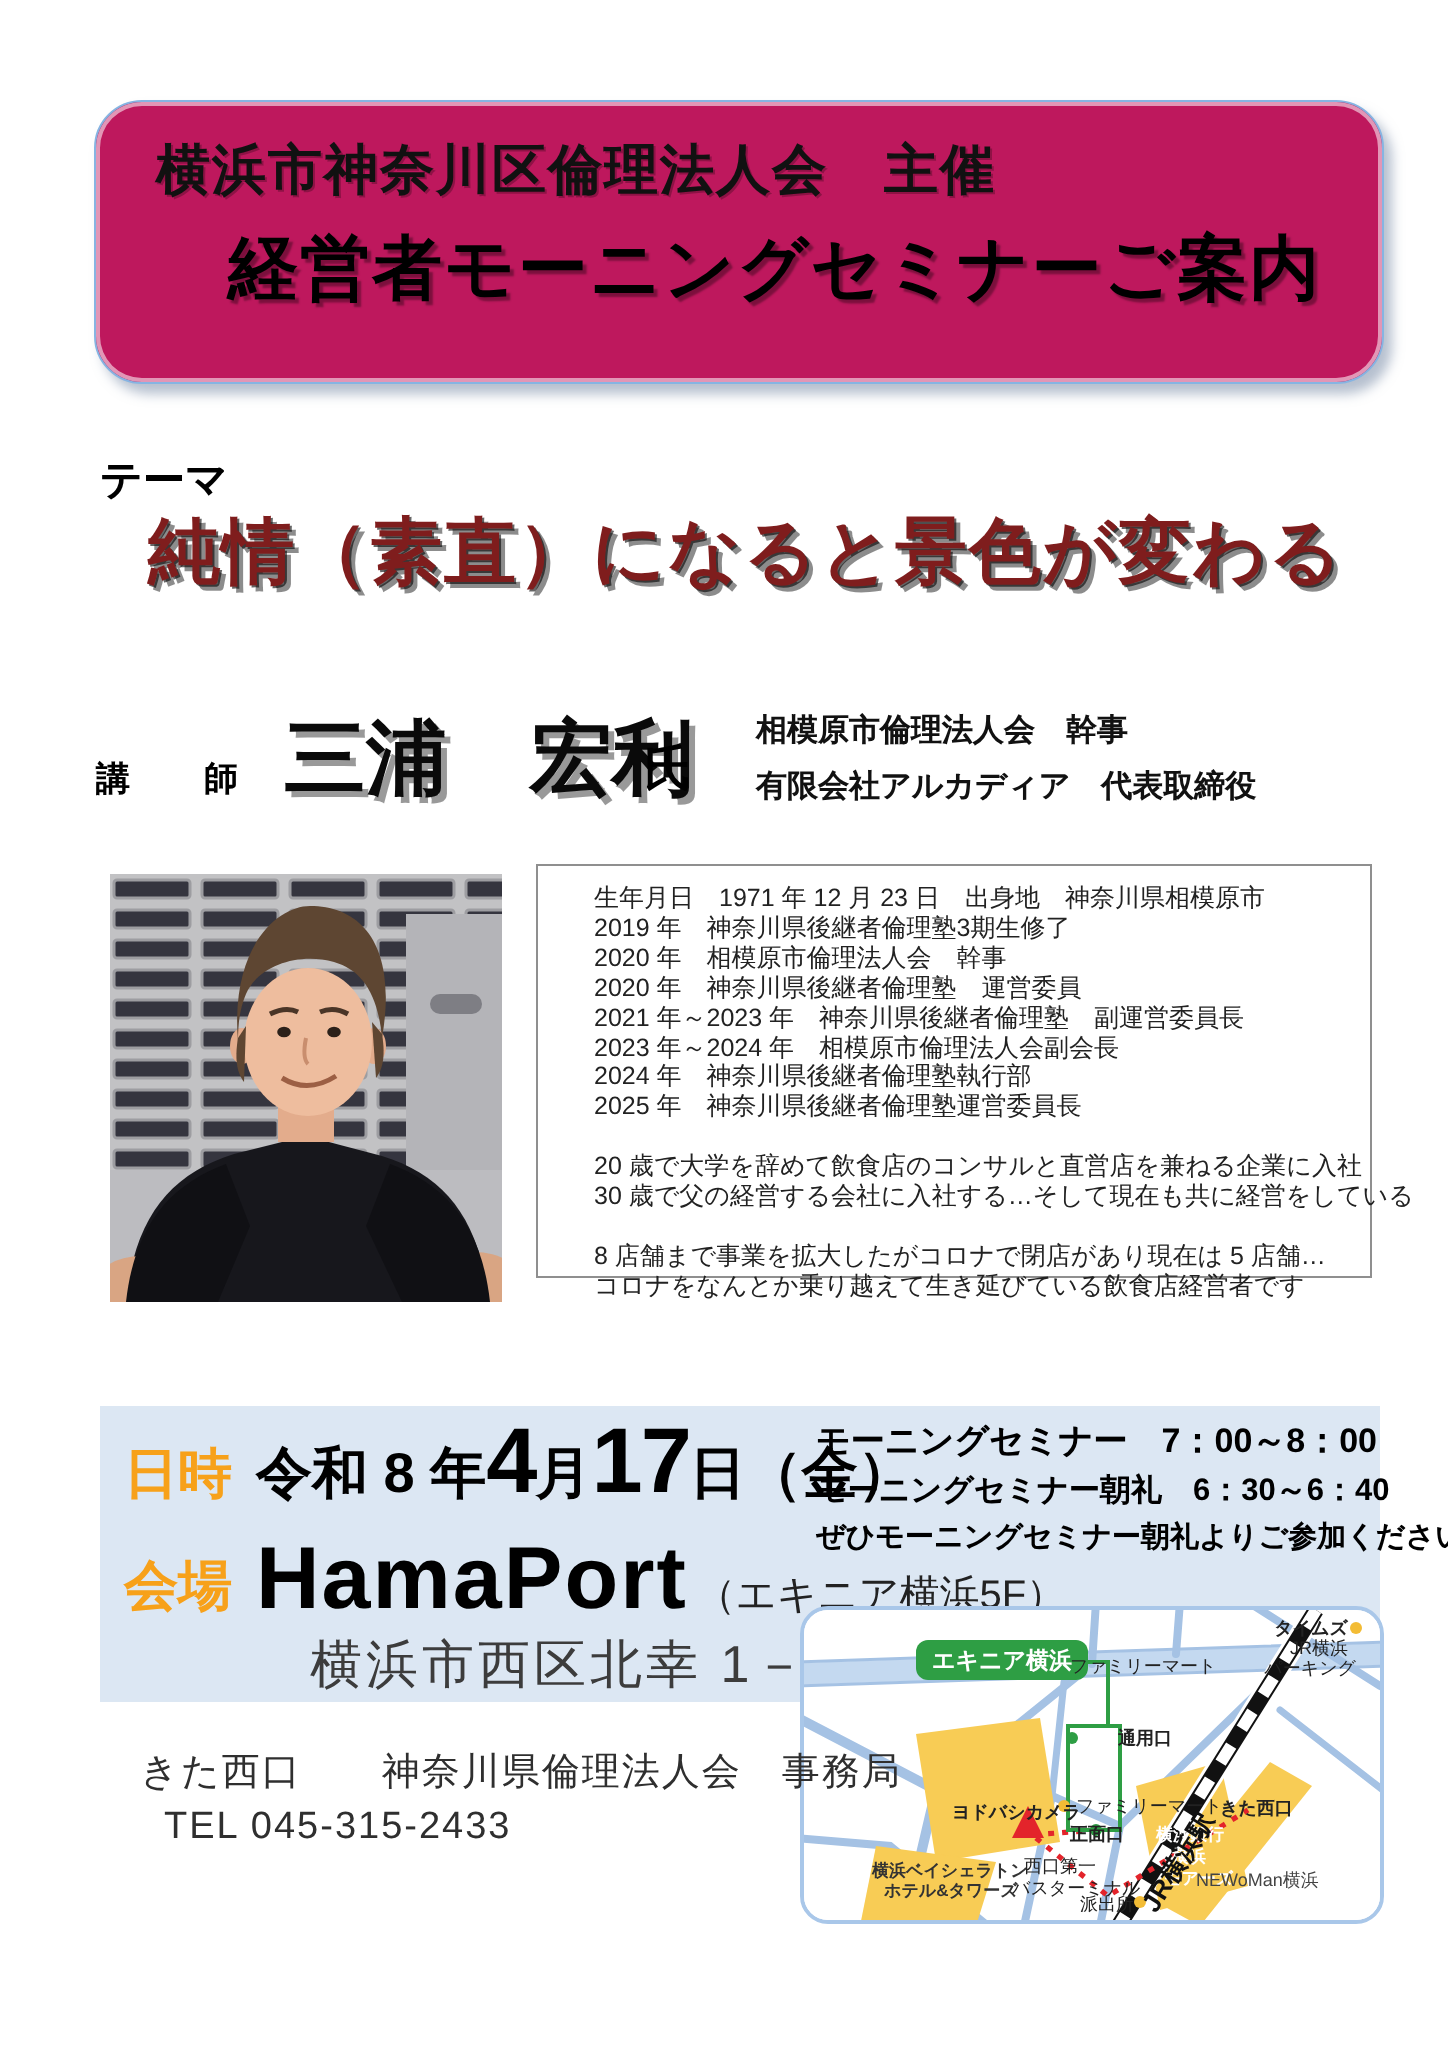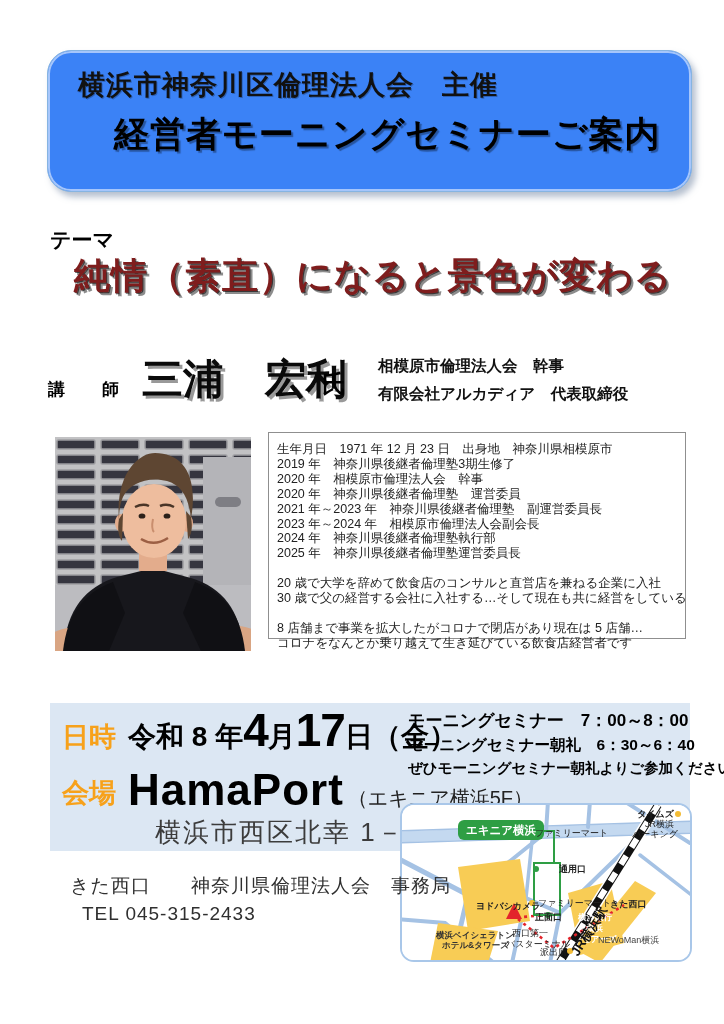--- a/index.html
+++ b/index.html
@@ -2,21 +2,21 @@
 <html lang="ja"><head>
 <meta charset="utf-8">
 <style>
   html,body{margin:0;padding:0;background:#ffffff;}
   body{font-family:"Liberation Sans","DejaVu Sans",sans-serif;}
   .page{position:relative;width:724px;height:1024px;background:#ffffff;overflow:hidden;}
 
   
   .header-box{
     position:absolute;left:47px;top:50px;width:643px;height:140px;
-    background:#3b82f6;border:1px solid #86b4e2;border-radius:24px;
+    background:#be185d;border:1px solid #86b4e2;border-radius:24px;
     box-shadow:4px 5px 6px rgba(110,130,160,.5), inset 0 0 0 2px rgba(255,255,255,.55);
   }
   .header-organizer{
     position:absolute;left:30px;top:16px;font-size:27px;font-weight:bold;color:#111;
     letter-spacing:1px;text-shadow:1px 1px 0 rgba(0,0,0,.25);white-space:nowrap;
   }
   .header-title{
     position:absolute;left:66px;top:60px;font-size:35px;font-weight:bold;color:#000;
     letter-spacing:1px;text-shadow:2px 2px 1px rgba(0,0,0,.35);white-space:nowrap;
   }
@@ -36,21 +36,21 @@
     text-shadow:3px 3px 0 rgba(0,0,0,.4);
   }
   .lect-honorific{position:absolute;left:322px;top:368px;font-size:24px;font-weight:bold;color:#000;}
   .lect-titles{position:absolute;left:378px;top:352px;font-size:15.5px;font-weight:bold;color:#111;line-height:28px;white-space:nowrap;}
 
   
   .photo{position:absolute;left:55px;top:437px;width:196px;height:214px;overflow:hidden;}
   .bio-box{
     position:absolute;left:268px;top:432px;width:418px;height:207px;
     background:#fff;border:1.5px solid #8f8f8f;box-sizing:border-box;
-    padding:9px 8px;font-size:12.5px;line-height:14.9px;color:#222;
+    padding:9px 28px;font-size:12.5px;line-height:14.9px;color:#222;
   }
   .bio-line{white-space:nowrap;min-height:14.9px;}
 
   
   .info-box{position:absolute;left:50px;top:703px;width:640px;height:148px;background:#dce7f3;}
   .label-orange{font-size:27px;font-weight:bold;color:#f7a11a;white-space:nowrap;}
   .dt-label{position:absolute;left:12px;top:16px;}
   .date-row{position:absolute;left:78px;top:0px;display:inline-flex;align-items:baseline;white-space:nowrap;height:62px;}
   .date-row .t28{font-size:28px;font-weight:bold;color:#000;}
   .date-row .t46{font-size:46px;font-weight:bold;color:#000;letter-spacing:-1px;}

